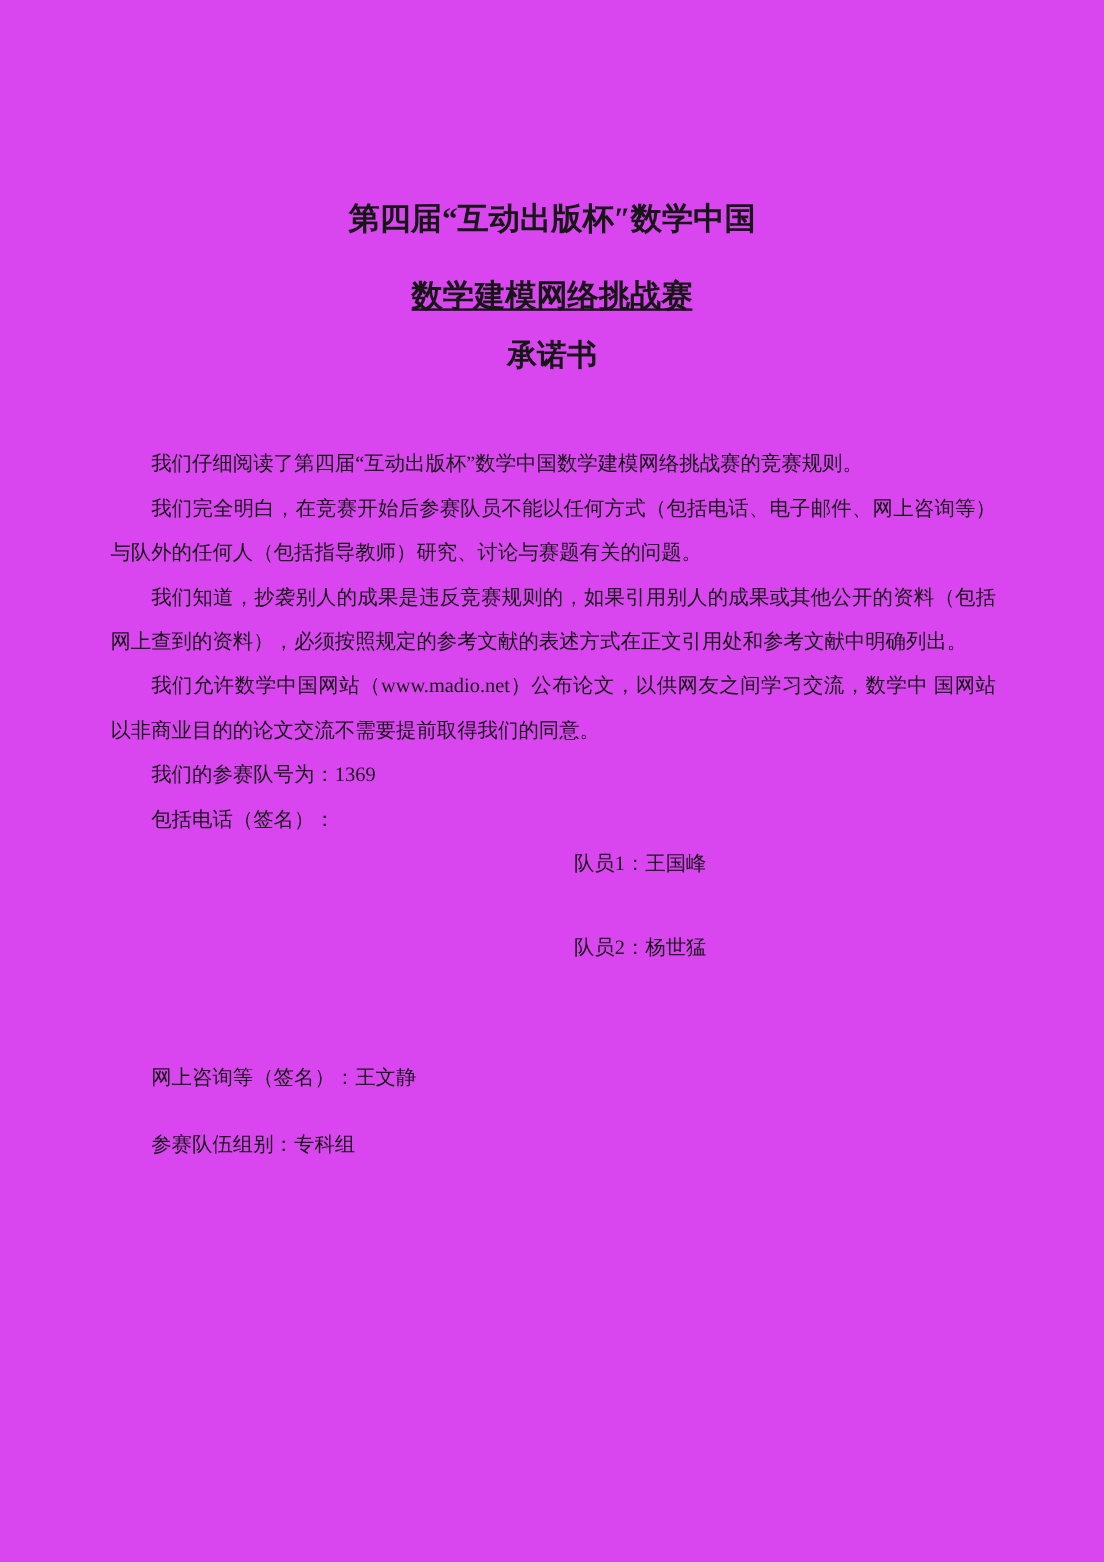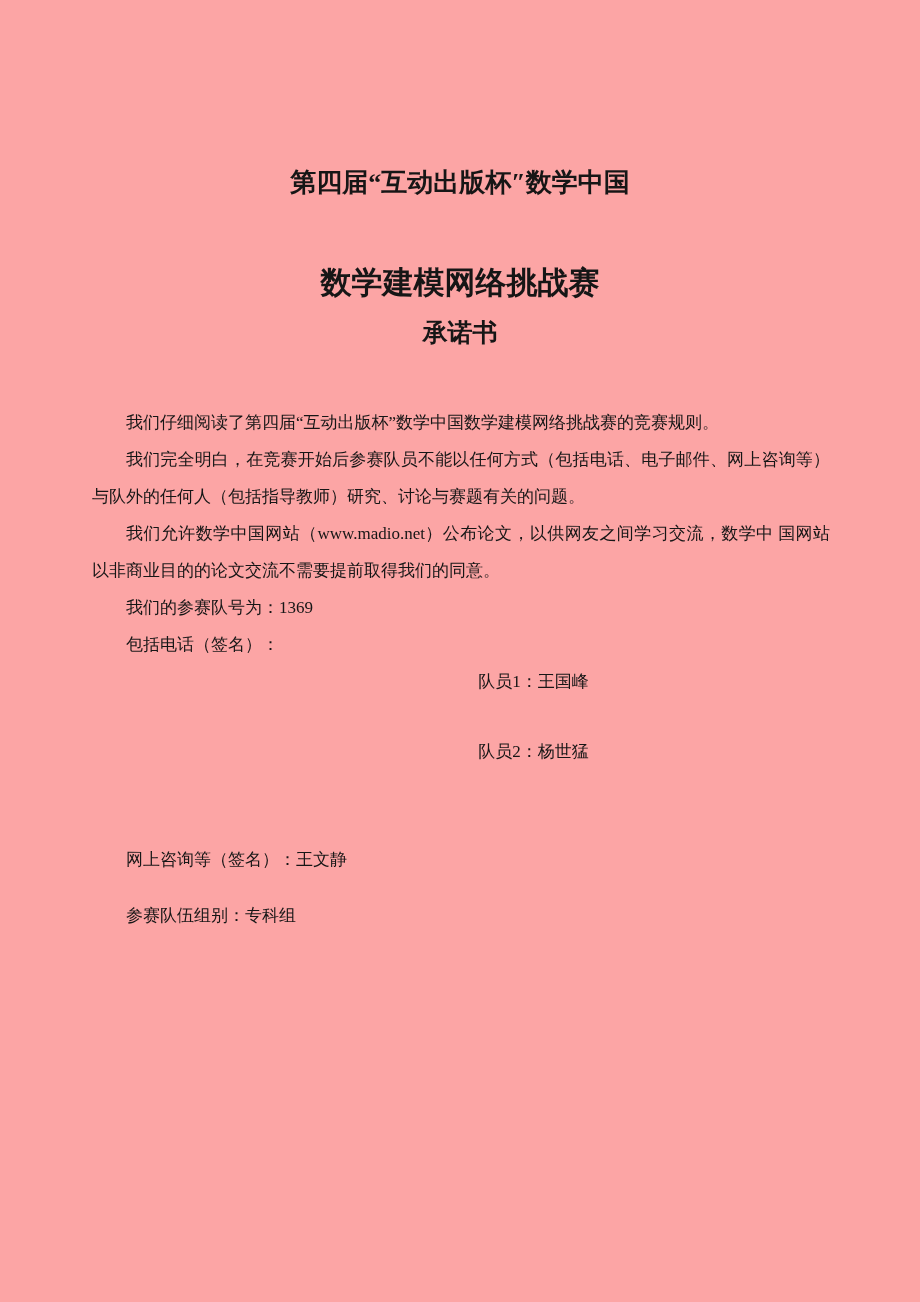--- a/index.html
+++ b/index.html
@@ -6,33 +6,33 @@
     margin: 0;
     padding: 0;
     background: #ffffff;
   }
   .page {
     position: relative;
     width: 920px;
     height: 1302px;
     box-sizing: border-box;
     margin: 0 auto;
-    background: #fca5a5;
+    background: #d946ef;
     color: #161616;
     font-family: "Liberation Serif", "DejaVu Serif", serif;
     padding-top: 166px;
     overflow: hidden;
   }
   .title {
     text-align: center;
     font-weight: bold;
     margin: 0;
   }
   .title-1 { font-size: 26px; line-height: 34px; }
-  .title-2 { font-size: 31px; line-height: 34px; margin-top: 66px; }
+  .title-2 { font-size: 26px; line-height: 34px; margin-top: 30px; text-decoration: underline; }
   .title-3 { font-size: 25px; line-height: 34px; margin-top: 16px; }
 
   .body-block {
     margin: 54px 90px 0 92px;
     font-size: 17px;
     line-height: 37px;
   }
   .para {
     margin: 0;
     text-indent: 2em;
@@ -58,20 +58,21 @@
 <div class="page">
 
   <h1 class="title title-1">第四届“互动出版杯″数学中国</h1>
   <h2 class="title title-2">数学建模网络挑战赛</h2>
   <h3 class="title title-3">承诺书</h3>
 
   <div class="body-block">
 
     <p class="para">我们仔细阅读了第四届“互动出版杯”数学中国数学建模网络挑战赛的竞赛规则。</p>
     <p class="para">我们完全明白，在竞赛开始后参赛队员不能以任何方式（包括电话、电子邮件、网上咨询等）与队外的任何人（包括指导教师）研究、讨论与赛题有关的问题。</p>
+    <p class="para">我们知道，抄袭别人的成果是违反竞赛规则的，如果引用别人的成果或其他公开的资料（包括网上查到的资料），必须按照规定的参考文献的表述方式在正文引用处和参考文献中明确列出。</p>
     <p class="para">我们允许数学中国网站（www.madio.net）公布论文，以供网友之间学习交流，数学中 国网站以非商业目的的论文交流不需要提前取得我们的同意。</p>
 
     <p class="flow-line"><span>我们的参赛队号为：</span><span>1369</span></p>
 
     <p class="flow-line">包括电话（签名）：</p>
 
     <p class="member-line"><span>队员1：</span><span>王国峰</span></p>
 
     <div class="spacer-33"></div>
 

